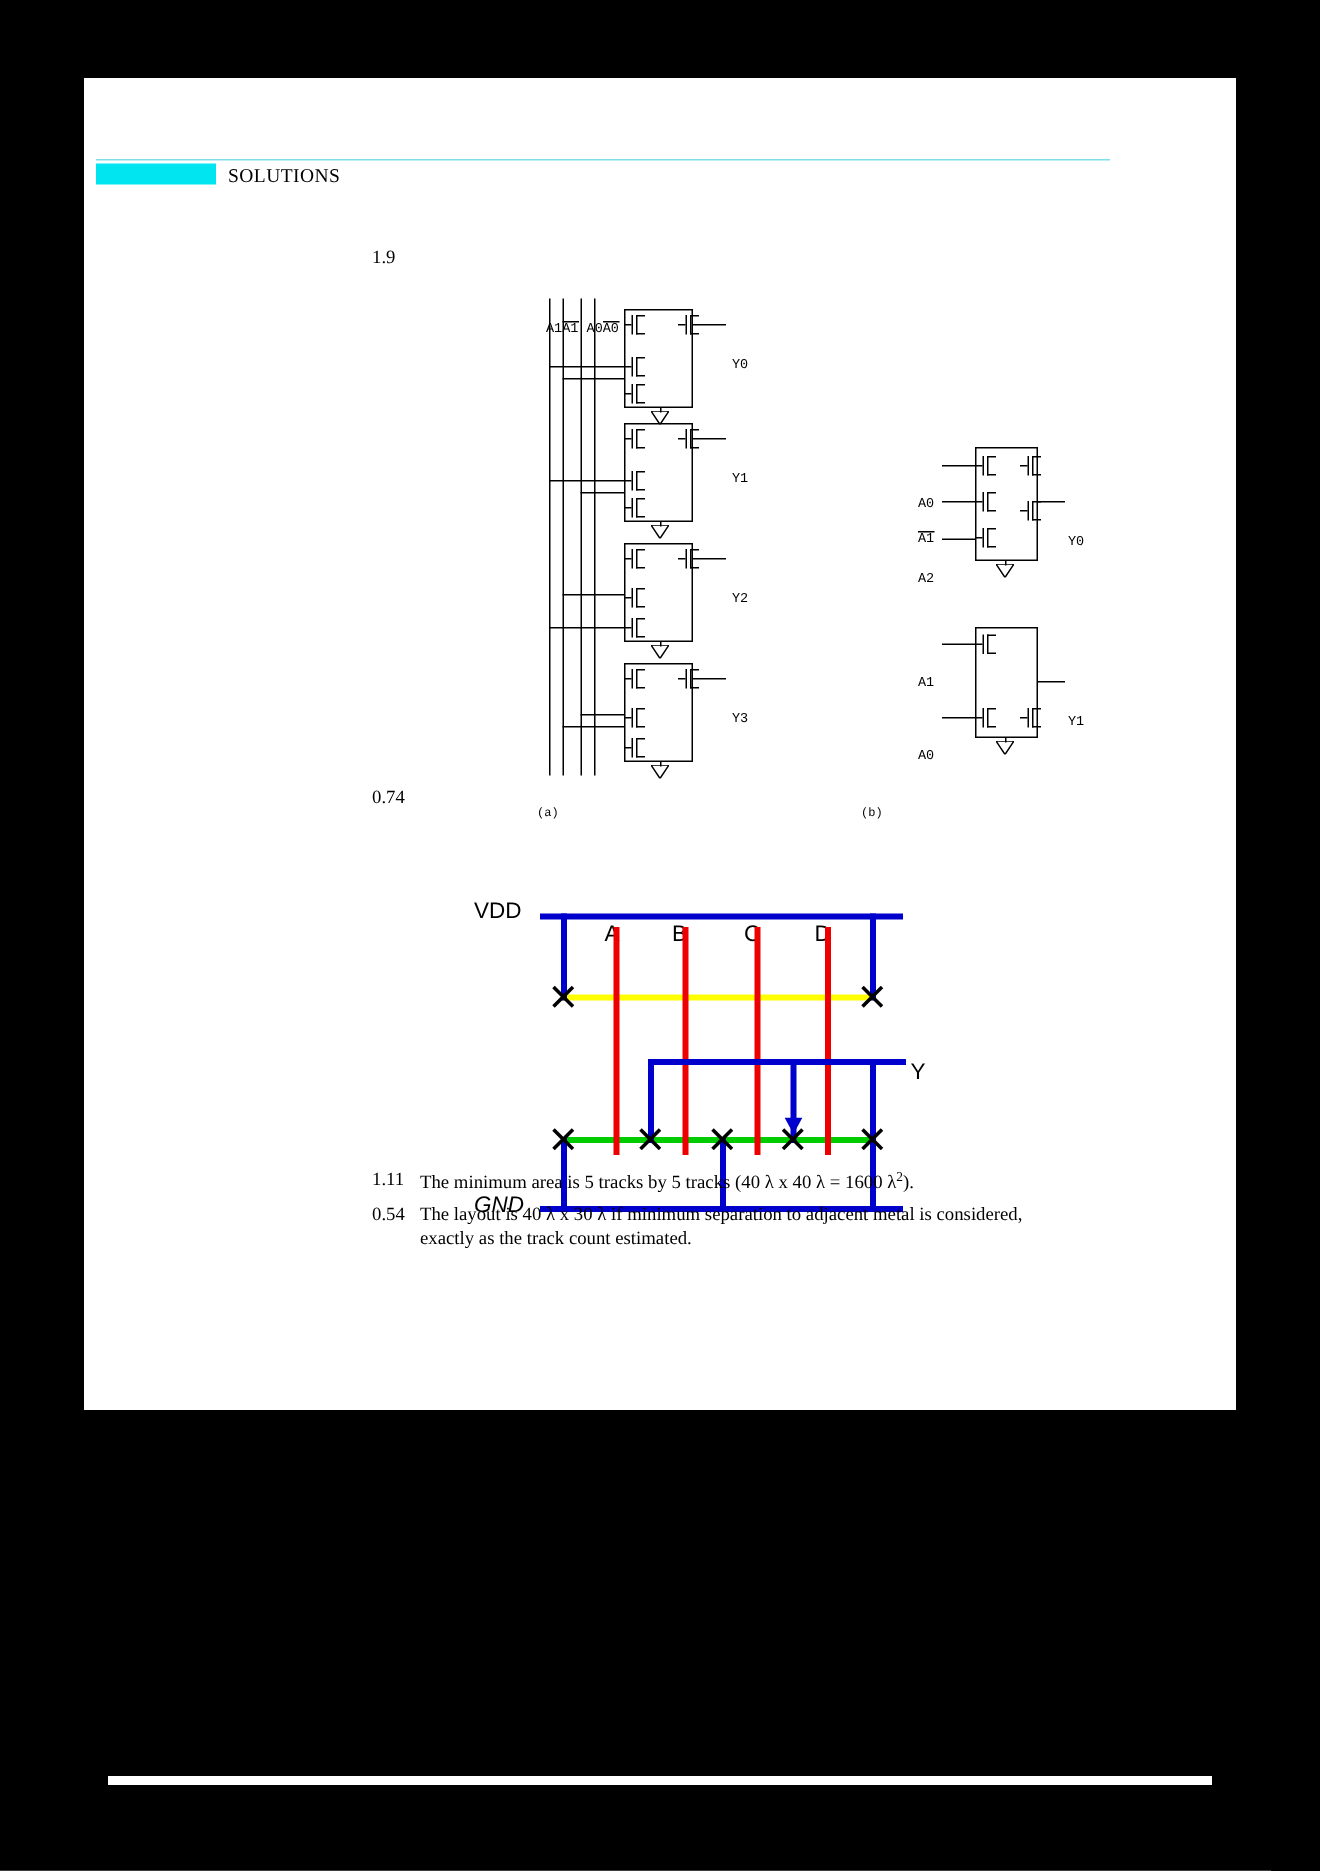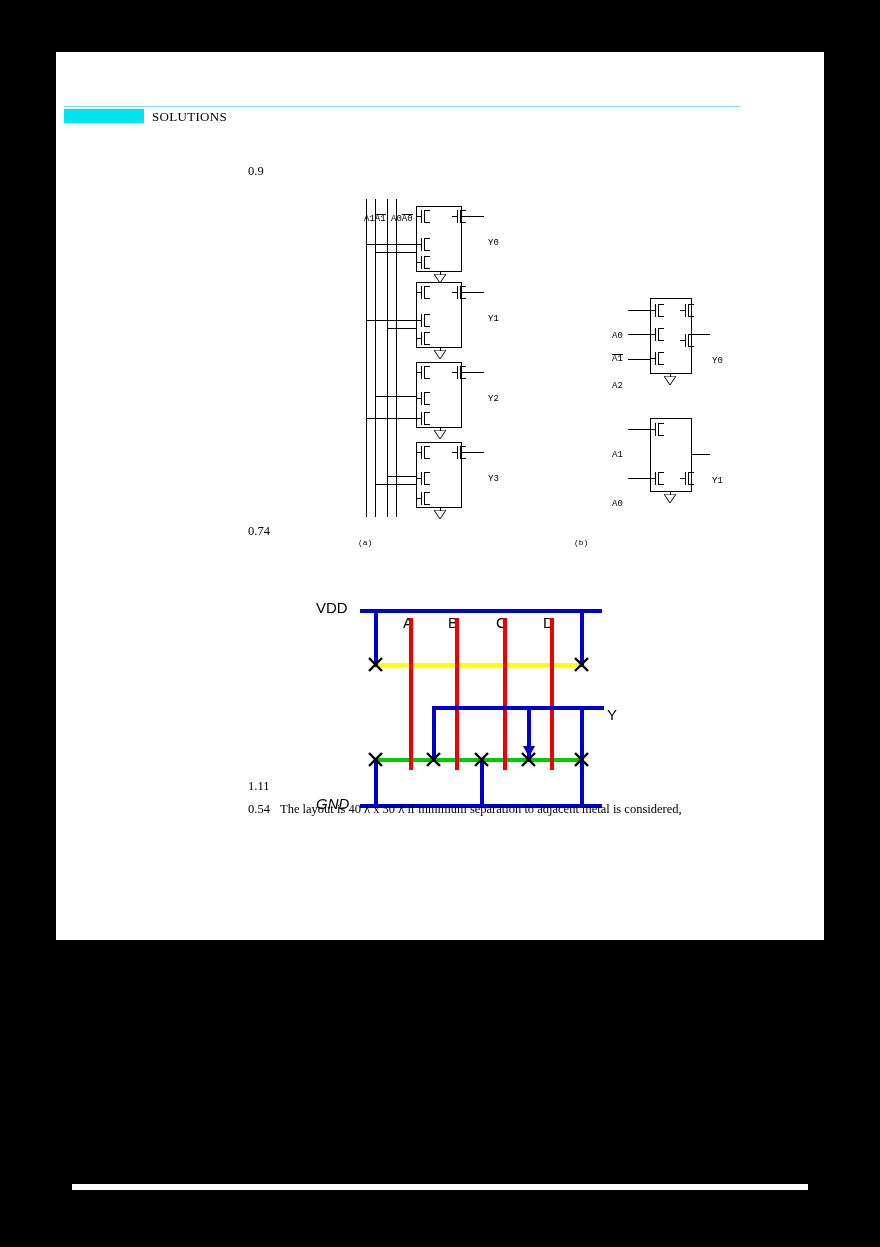--- a/index.html
+++ b/index.html
@@ -140,21 +140,21 @@
 </style>
 </head>
 <body>
 
 <div class="page">
 
   <div class="header-rule"></div>
   <div class="header-chip"></div>
   <div class="header-title">SOLUTIONS</div>
 
-  <div class="prob-num" style="left:192px; top:112px;">0.9</div>
+  <div class="prob-num" style="left:192px; top:112px;">1.9</div>
 
   <div class="fig19">
 
     <div class="lbl" style="left:62px; top:0px;">
       <span class="ovl" style="border-top:none;">A1</span><span class="ovl">A1</span><span class="ovl" style="border-top:none;">&nbsp;A0</span><span class="ovl">A0</span>
     </div>
 
     <div class="wire vline" style="left:64px;  top:13px; height:318px;"></div>
     <div class="wire vline" style="left:73px;  top:13px; height:318px;"></div>
     <div class="wire vline" style="left:85px;  top:13px; height:318px;"></div>
@@ -510,21 +510,25 @@
     </div>
     <div class="xmark" style="left:272px; top:206px;">
       <svg width="15" height="15" viewBox="0 0 15 15">
           <line x1="1" y1="1" x2="14" y2="14" stroke="#000" stroke-width="2.4"></line>
           <line x1="14" y1="1" x2="1" y2="14" stroke="#000" stroke-width="2.4"></line>
         </svg>
     </div>
   </div>
 
   <div class="prob-num" style="left:192px; top:727px;">1.11</div>
+  <div class="body-text" style="left:224px; top:727px; width:430px;">
+    <span>The minimum area is 5 tracks by 5 tracks (40 λ x 40 λ = 1600 λ</span><sup>2</sup><span>).</span>
+  </div>
 
   <div class="prob-num" style="left:192px; top:750px;">0.54</div>
   <div class="body-text" style="left:224px; top:750px; width:450px;">
     <div>The layout is 40 λ x 30 λ if minimum separation to adjacent metal is considered,</div>
+    <div>exactly as the track count estimated.</div>
   </div>
 
 </div>
 
 <div class="footer-band"></div>
 
 </body></html>

